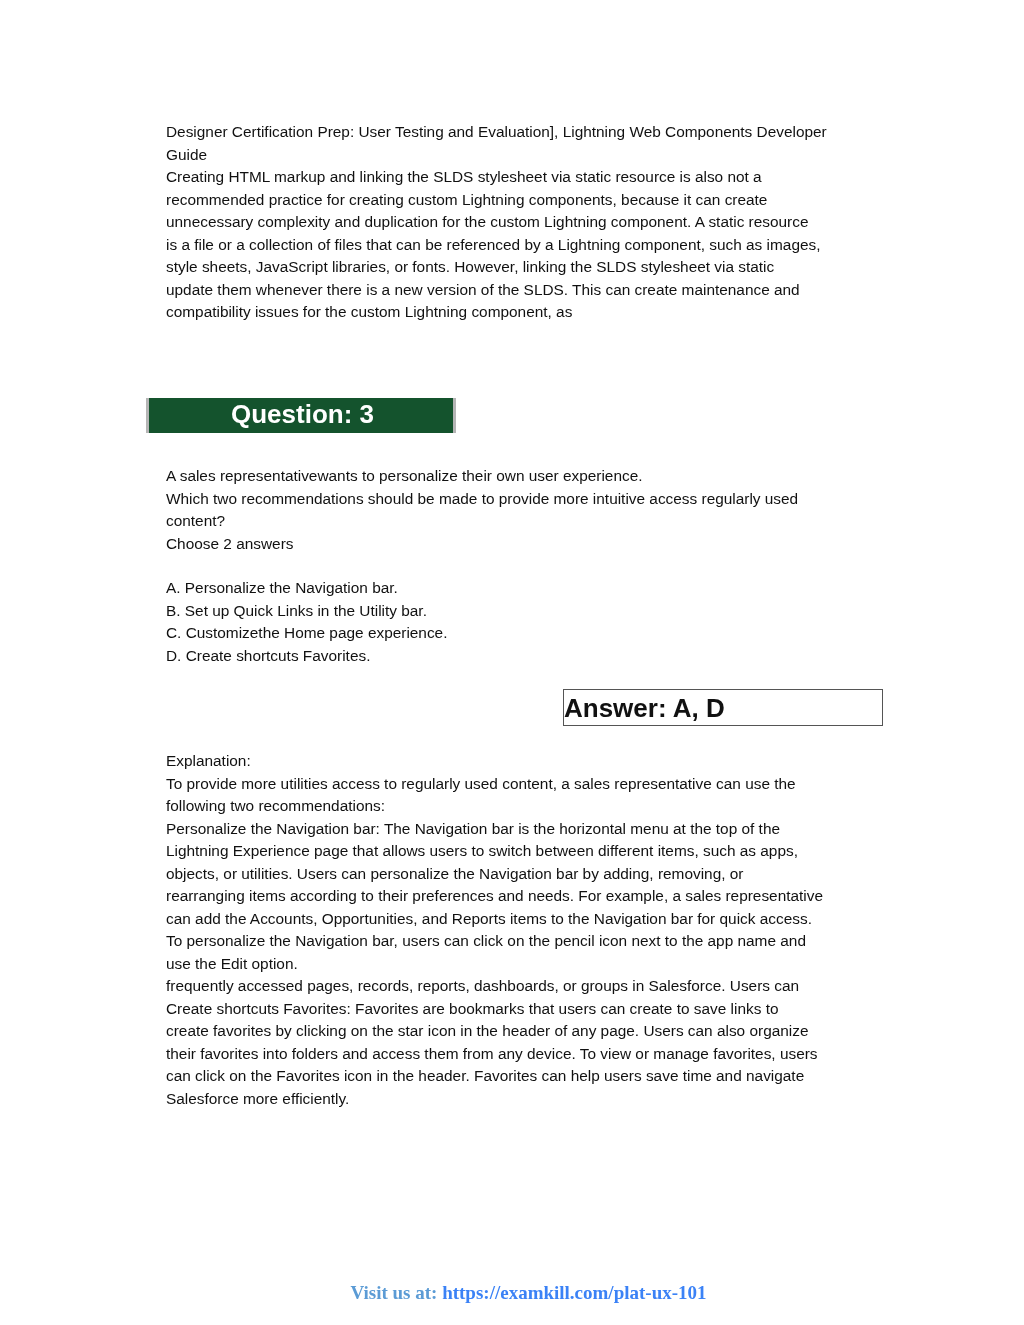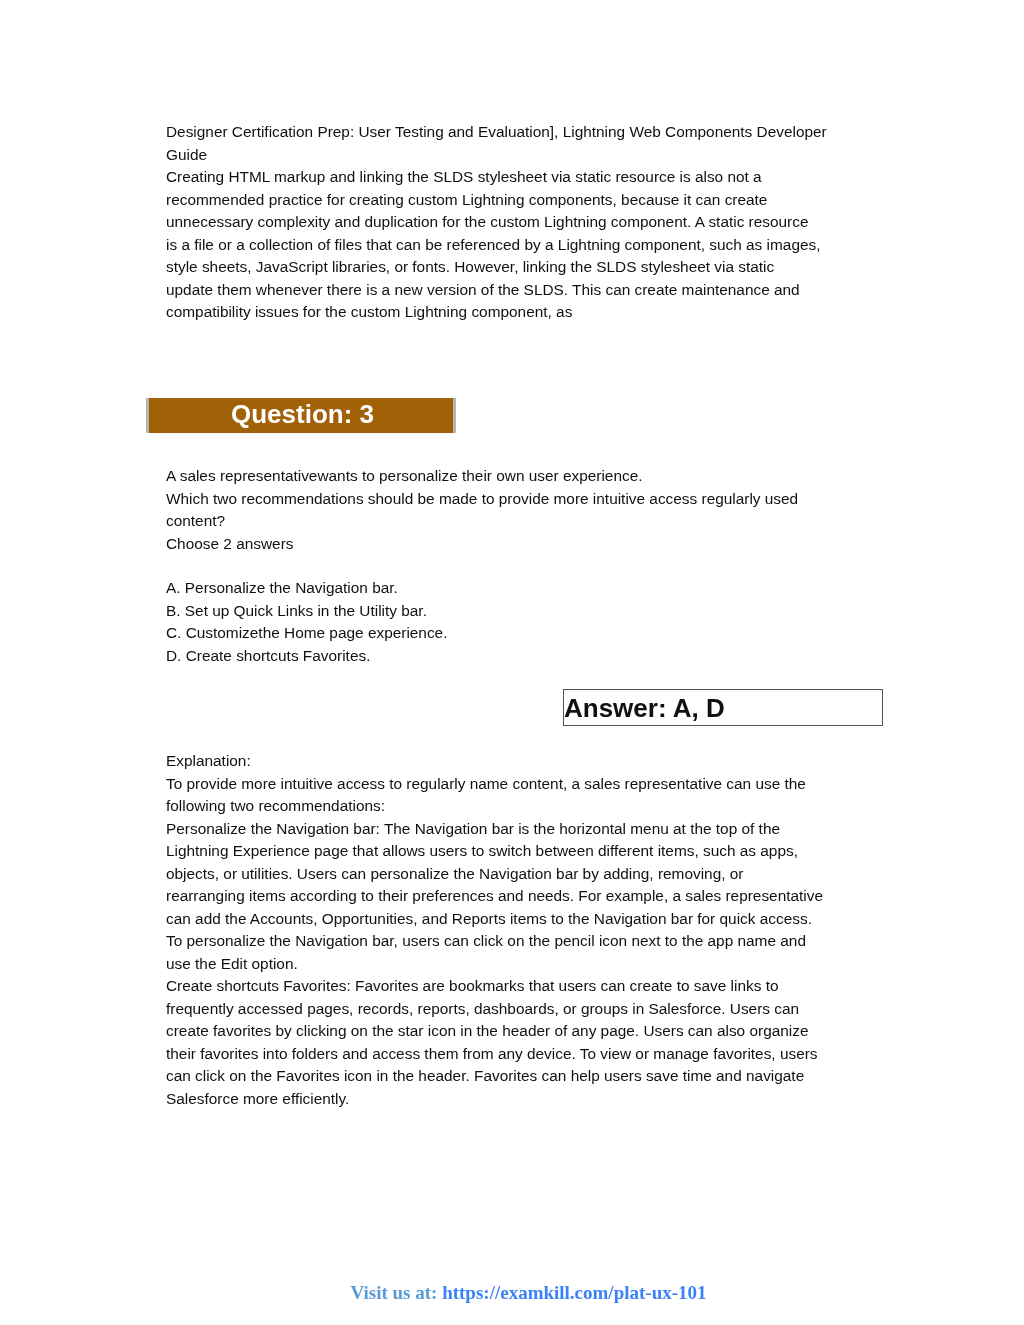--- a/index.html
+++ b/index.html
@@ -1,21 +1,21 @@
 <!DOCTYPE html>
 <html><head>
   <meta charset="utf-8">
   <style>
     html, body { margin: 0; padding: 0; background: #ffffff; }
     body { width: 1024px; height: 1325px; position: relative; overflow: hidden;
       font-family: "Liberation Sans", "DejaVu Sans", sans-serif; color: #111; }
     .para { position: absolute; left: 151px; width: 730px; font-size: 15.4px; line-height: 22.5px; margin-left: 15px; }
     .para p { margin: 0; }
     .qbox { position: absolute; left: 146px; top: 398px; width: 310px; height: 35px;
-      background: #a16207; border-left: 3px solid #b5b5b5; border-right: 3px solid #b5b5b5; box-sizing: border-box; }
+      background: #14532d; border-left: 3px solid #b5b5b5; border-right: 3px solid #b5b5b5; box-sizing: border-box; }
     .qbox span { position: absolute; left: 82px; top: 1px; font-size: 26px; font-weight: bold; color: #ffffff; }
     .abox { position: absolute; left: 563px; top: 689px; width: 320px; height: 37px;
       border: 1px solid #555; box-sizing: border-box; text-align: left; }
     .abox span { font-size: 26px; font-weight: bold; color: #111; line-height: 36px; }
     .footer { position: absolute; top: 1282px; left: 0; width: 1024px; text-align: center;
       font-family: "Liberation Serif", "DejaVu Serif", serif; font-weight: bold; font-size: 19px; }
     .footer .visit { color: #5b9bd5; margin-left: 33px; }
     .footer .url { color: #3b82f6; text-align: right; }
   </style>
 </head>
@@ -50,31 +50,31 @@
   <p>C. Customizethe Home page experience.</p>
   <p>D. Create shortcuts Favorites.</p>
 </div>
 
 <div class="abox">
   <span>Answer: A, D</span>
 </div>
 
 <div class="para" style="top:750px;">
   <p>Explanation:</p>
-  <p>To provide more intuitive access to regularly name content, a sales representative can use the</p>
+  <p>To provide more utilities access to regularly used content, a sales representative can use the</p>
   <p>following two recommendations:</p>
   <p>Personalize the Navigation bar: The Navigation bar is the horizontal menu at the top of the</p>
   <p>Lightning Experience page that allows users to switch between different items, such as apps,</p>
   <p>objects, or utilities. Users can personalize the Navigation bar by adding, removing, or</p>
   <p>rearranging items according to their preferences and needs. For example, a sales representative</p>
   <p>can add the Accounts, Opportunities, and Reports items to the Navigation bar for quick access.</p>
   <p>To personalize the Navigation bar, users can click on the pencil icon next to the app name and</p>
   <p>use the Edit option.</p>
+  <p>frequently accessed pages, records, reports, dashboards, or groups in Salesforce. Users can</p>
   <p>Create shortcuts Favorites: Favorites are bookmarks that users can create to save links to</p>
-  <p>frequently accessed pages, records, reports, dashboards, or groups in Salesforce. Users can</p>
   <p>create favorites by clicking on the star icon in the header of any page. Users can also organize</p>
   <p>their favorites into folders and access them from any device. To view or manage favorites, users</p>
   <p>can click on the Favorites icon in the header. Favorites can help users save time and navigate</p>
   <p>Salesforce more efficiently.</p>
 </div>
 
 <div class="footer">
   <span class="visit">Visit us at:</span>
   <span class="url">https://examkill.com/plat-ux-101</span>
 </div>

